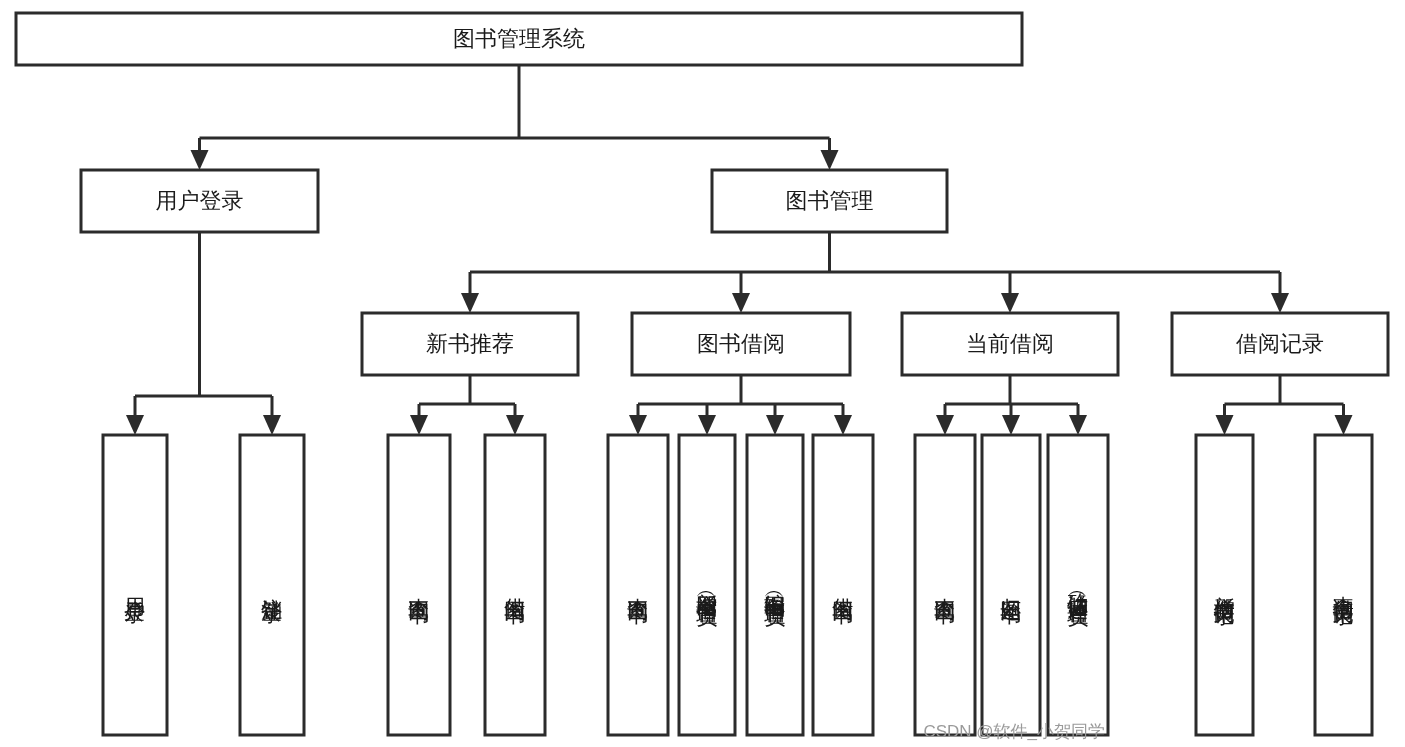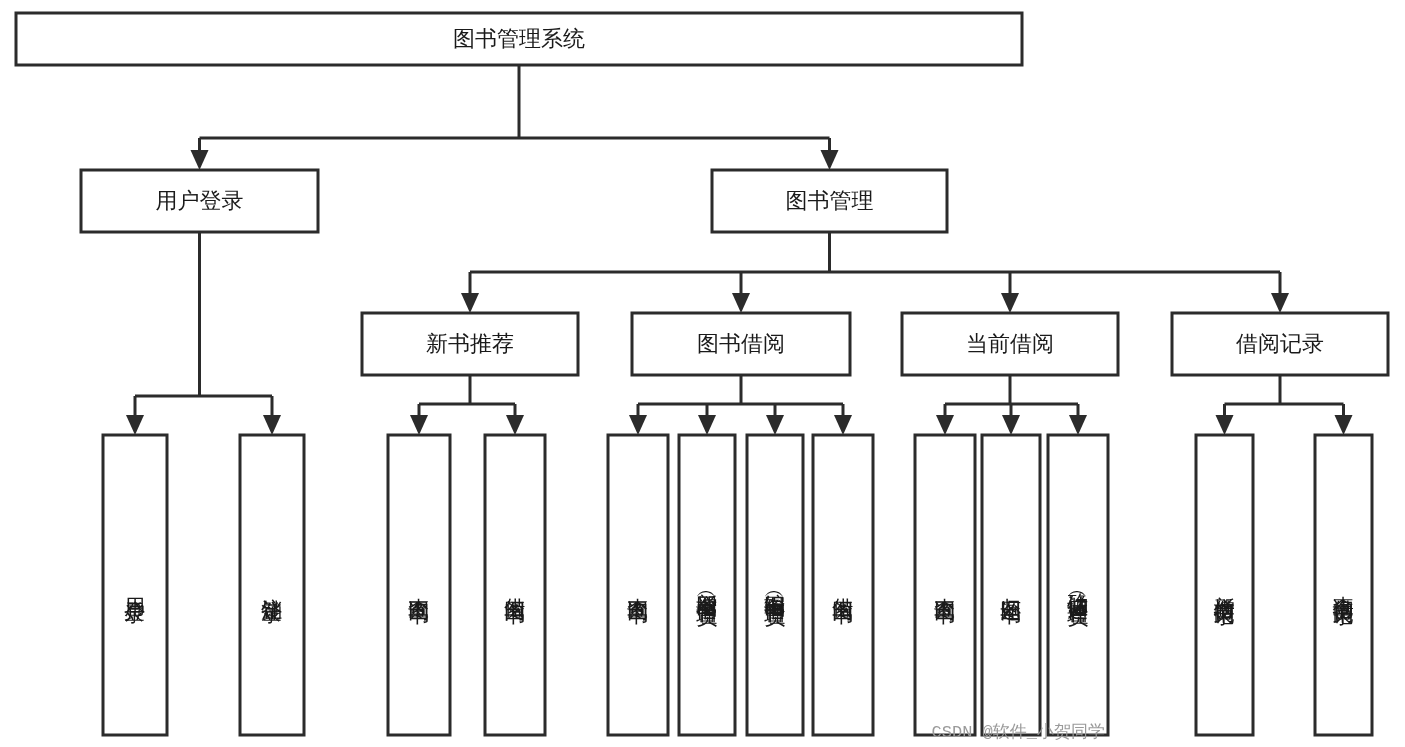--- a/index.html
+++ b/index.html
@@ -65,21 +65,21 @@
     line-height: 1.22;
     color: #1a1a1a;
     letter-spacing: 2px;
     text-align: center;
     white-space: nowrap;
   }
   .watermark {
     position: absolute;
     right: 8px;
     bottom: 4px;
-    font-family: Liberation Mono, monospace;
+    font-family: Liberation Sans, sans-serif;
     font-size: 17px;
     color: #9a9a9a;
     white-space: nowrap;
     user-select: none;
   }
 </style>
 </head>
 <body>
 
 <div id="diagram-root">

